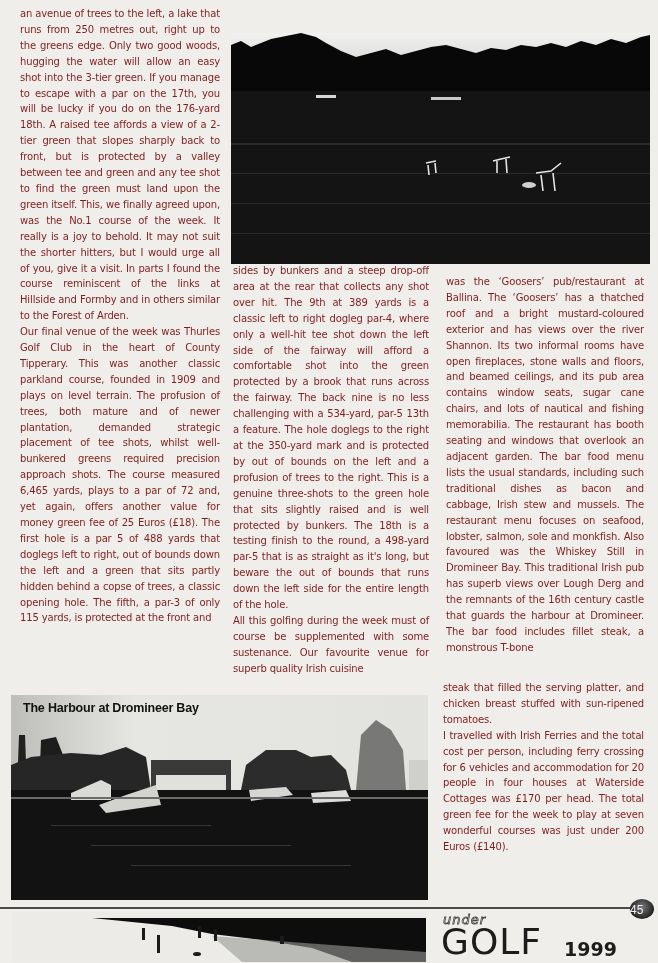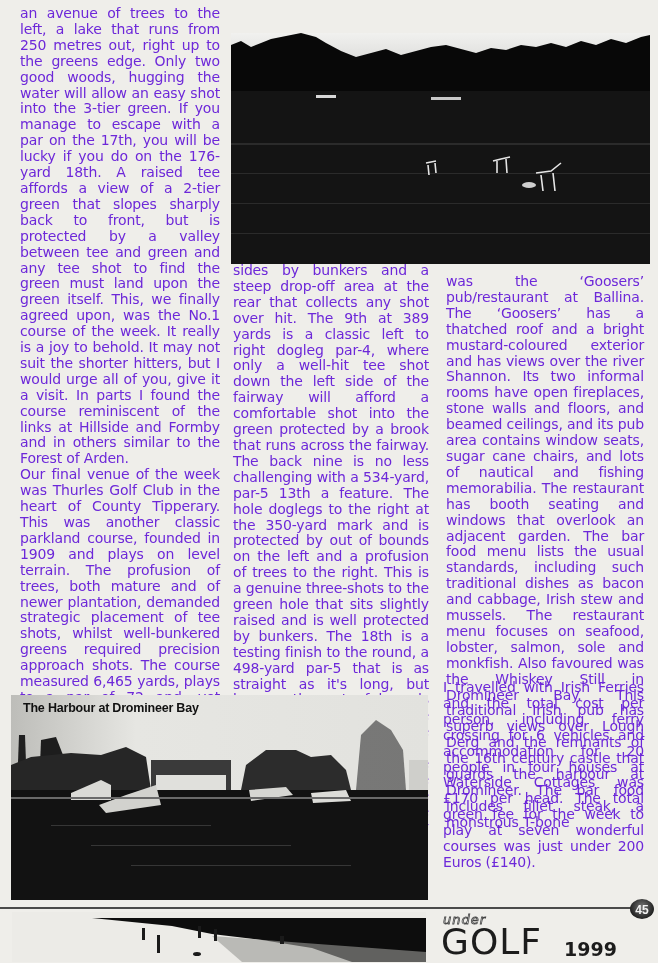--- a/index.html
+++ b/index.html
@@ -5,25 +5,25 @@
   html, body { margin: 0; padding: 0; }
   body {
     width: 658px; height: 963px; overflow: hidden;
     background: #efeeea;
     font-family: "DejaVu Sans", sans-serif;
     color: #1a1a1a;
     position: relative;
   }
   .col {
     position: absolute;
-    font-size: 14px;
+    font-size: 10px;
     line-height: 15.9px;
     text-align: justify;
     letter-spacing: -0.15px;
-    color: #6d28d9;
+    color: #7f1d1d;
   }
   .col p { margin: 0; text-align: justify; }
   .col1 { left: 20px; top: 6px; width: 200px; }
   .col2 { left: 233px; top: 263px; width: 196px; }
   .col3 { left: 446px; top: 274px; width: 198px; }
   .col4 { left: 443px; top: 680px; width: 201px; }
 
   .photo { position: absolute; overflow: hidden; }
   .photo-deer {
     left: 231px; top: 33px; width: 419px; height: 231px;
@@ -44,22 +44,22 @@
     letter-spacing: -0.2px;
   }
   .rule {
     position: absolute; left: 0; top: 907px; width: 640px; height: 1.5px;
     background: #4a4a4a;
   }
   .page-badge {
     position: absolute; left: 630px; top: 899px; width: 24px; height: 20px;
     border-radius: 50%;
     background: radial-gradient(circle at 50% 40%, #777 0%, #222 70%);
-    color: #f2f2f2; font-weight: bold; font-size: 12px;
-    text-align: center; line-height: 22px;
+    color: #f2f2f2; font-weight: normal; font-size: 12px;
+    line-height: 22px;
     font-family: "Liberation Sans", sans-serif;
   }
   .mast-small {
     position: absolute; left: 443px; top: 912px;
     font-family: "DejaVu Sans", sans-serif; font-style: italic;
     font-size: 13px; color: #fff; letter-spacing: 1px;
     -webkit-text-stroke: 0.8px #444;
   }
   .mast-golf {
     position: absolute; left: 441px; top: 920px;
@@ -113,20 +113,21 @@
 <div class="col col2">
   <p>sides by bunkers and a steep drop-off area at the rear that collects any shot over hit. The 9th at 389 yards is a classic left to right dogleg par-4, where only a well-hit tee shot down the left side of the fairway will afford a comfortable shot into the green protected by a brook that runs across the fairway. The back nine is no less challenging with a 534-yard, par-5 13th a feature. The hole doglegs to the right at the 350-yard mark and is protected by out of bounds on the left and a profusion of trees to the right. This is a genuine three-shots to the green hole that sits slightly raised and is well protected by bunkers. The 18th is a testing finish to the round, a 498-yard par-5 that is as straight as it's long, but beware the out of bounds that runs down the left side for the entire length of the hole.</p>
   <p>All this golfing during the week must of course be supplemented with some sustenance. Our favourite venue for superb quality Irish cuisine</p>
 </div>
 
 <div class="col col3">
   <p>was the ‘Goosers’ pub/restaurant at Ballina. The ‘Goosers’ has a thatched roof and a bright mustard-coloured exterior and has views over the river Shannon. Its two informal rooms have open fireplaces, stone walls and floors, and beamed ceilings, and its pub area contains window seats, sugar cane chairs, and lots of nautical and fishing memorabilia. The restaurant has booth seating and windows that overlook an adjacent garden. The bar food menu lists the usual standards, including such traditional dishes as bacon and cabbage, Irish stew and mussels. The restaurant menu focuses on seafood, lobster, salmon, sole and monkfish. Also favoured was the Whiskey Still in Dromineer Bay. This traditional Irish pub has superb views over Lough Derg and the remnants of the 16th century castle that guards the harbour at Dromineer. The bar food includes fillet steak, a monstrous T-bone</p>
 </div>
 
 <div class="col col4">
+  <p>steak that filled the serving platter, and chicken breast stuffed with sun-ripened tomatoes.</p>
   <p>I travelled with Irish Ferries and the total cost per person, including ferry crossing for 6 vehicles and accommodation for 20 people in four houses at Waterside Cottages was £170 per head. The total green fee for the week to play at seven wonderful courses was just under 200 Euros (£140).</p>
 </div>
 
 <div class="photo photo-harbour">
   <svg width="417" height="205" viewBox="0 0 417 205">
     <defs>
       <linearGradient id="hsky" x1="0" y1="0" x2="1" y2="0">
         <stop offset="0" stop-color="#bdbdb9"></stop>
         <stop offset="0.3" stop-color="#e6e6e2"></stop>
         <stop offset="1" stop-color="#e2e2de"></stop>

